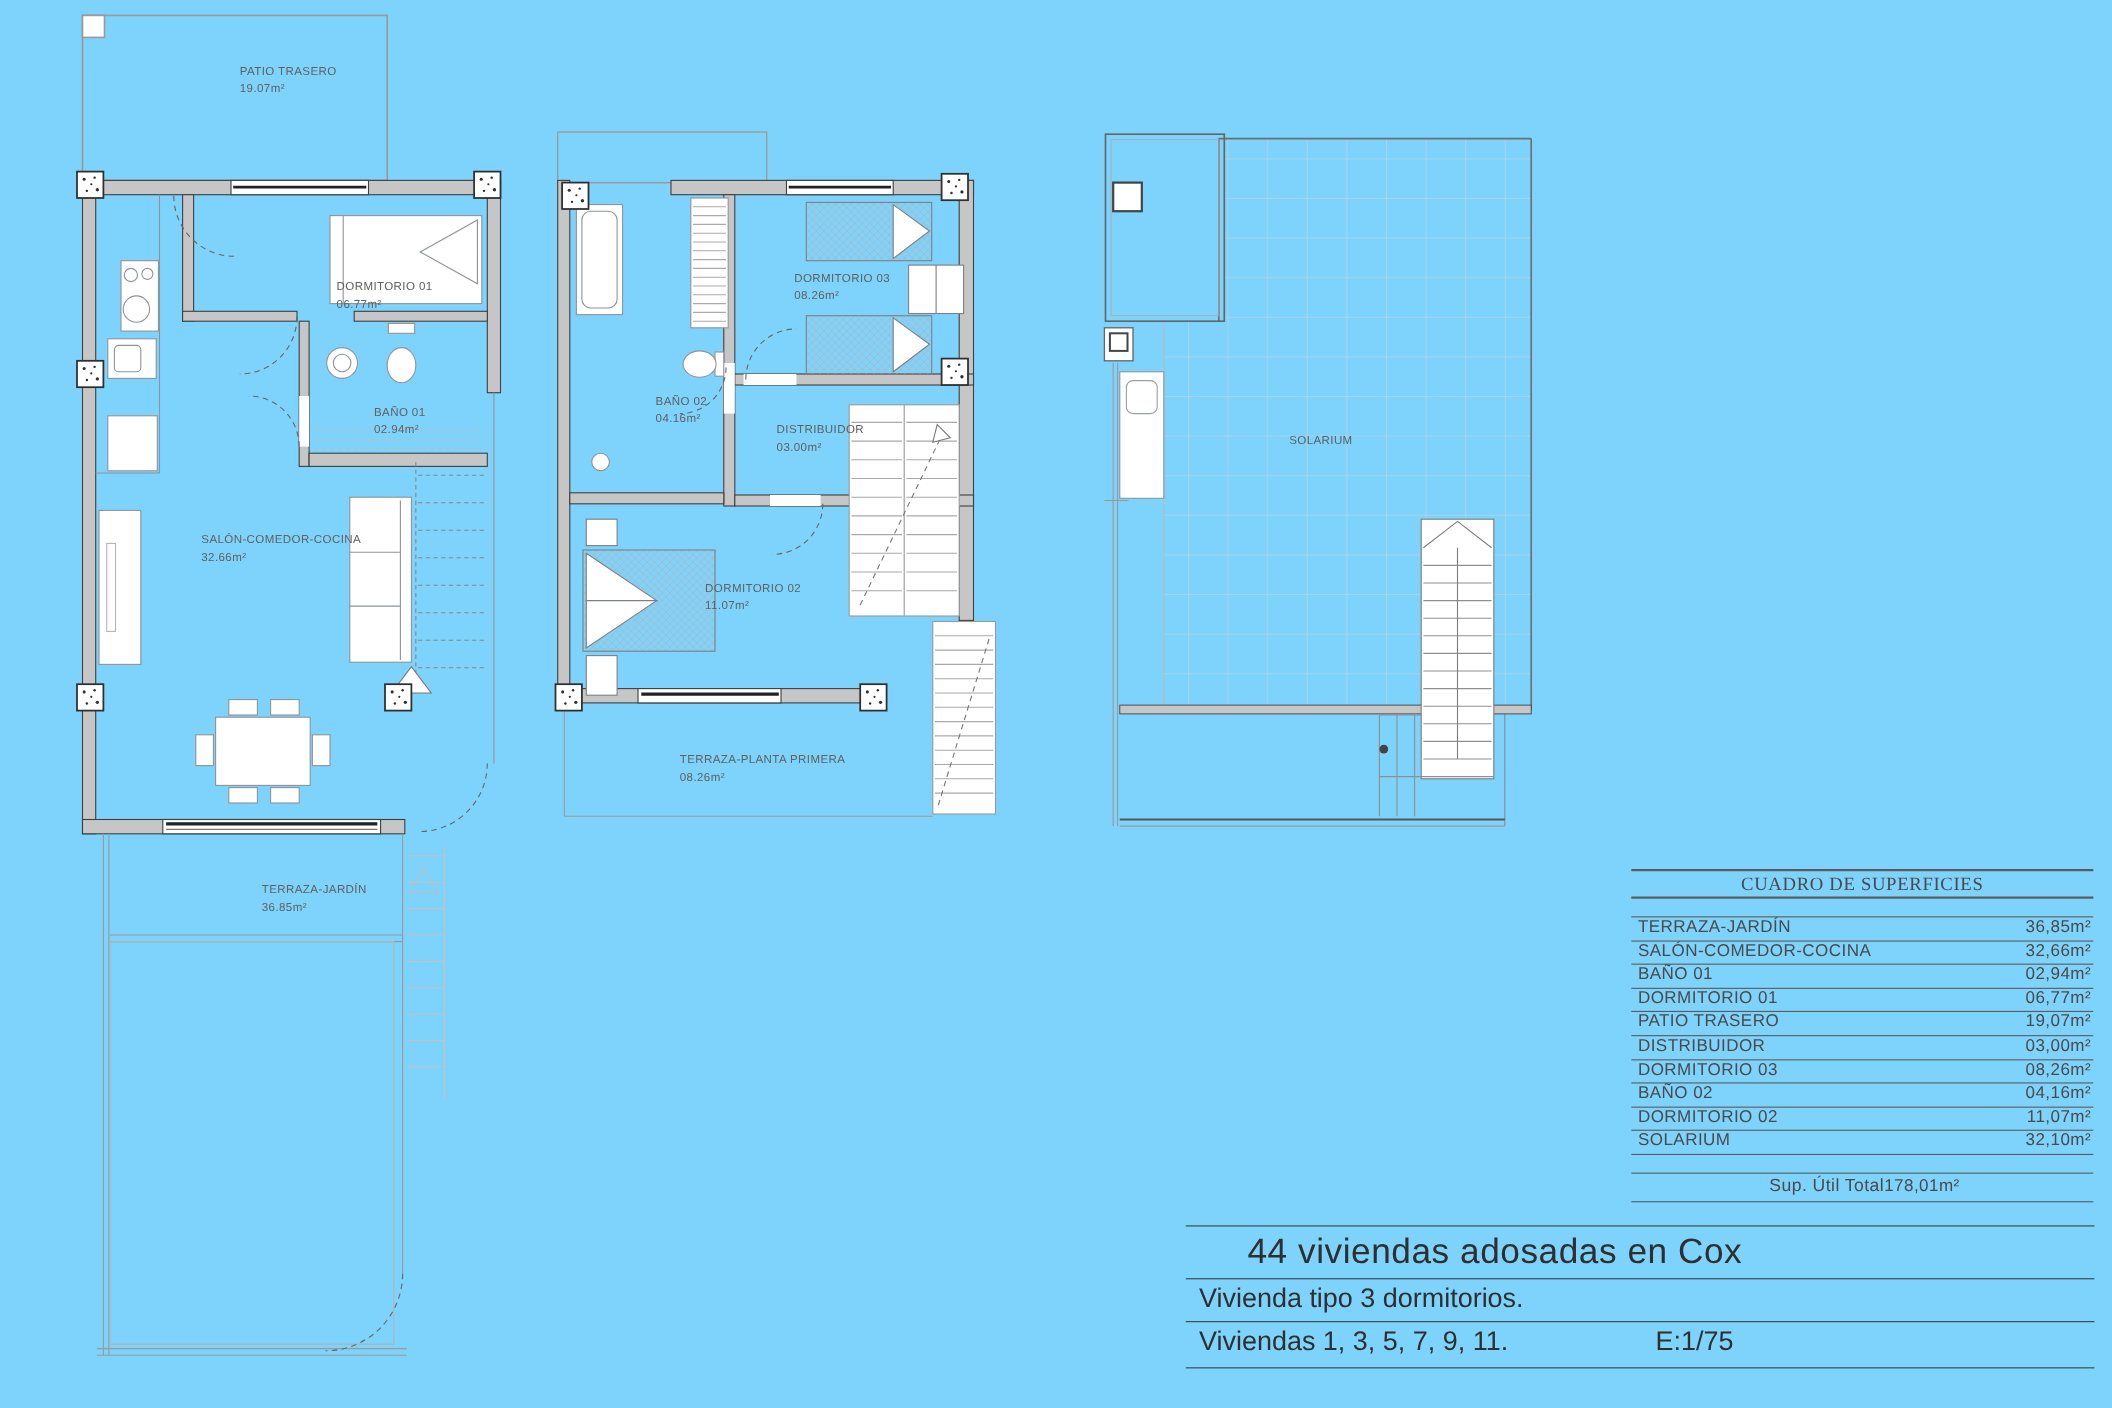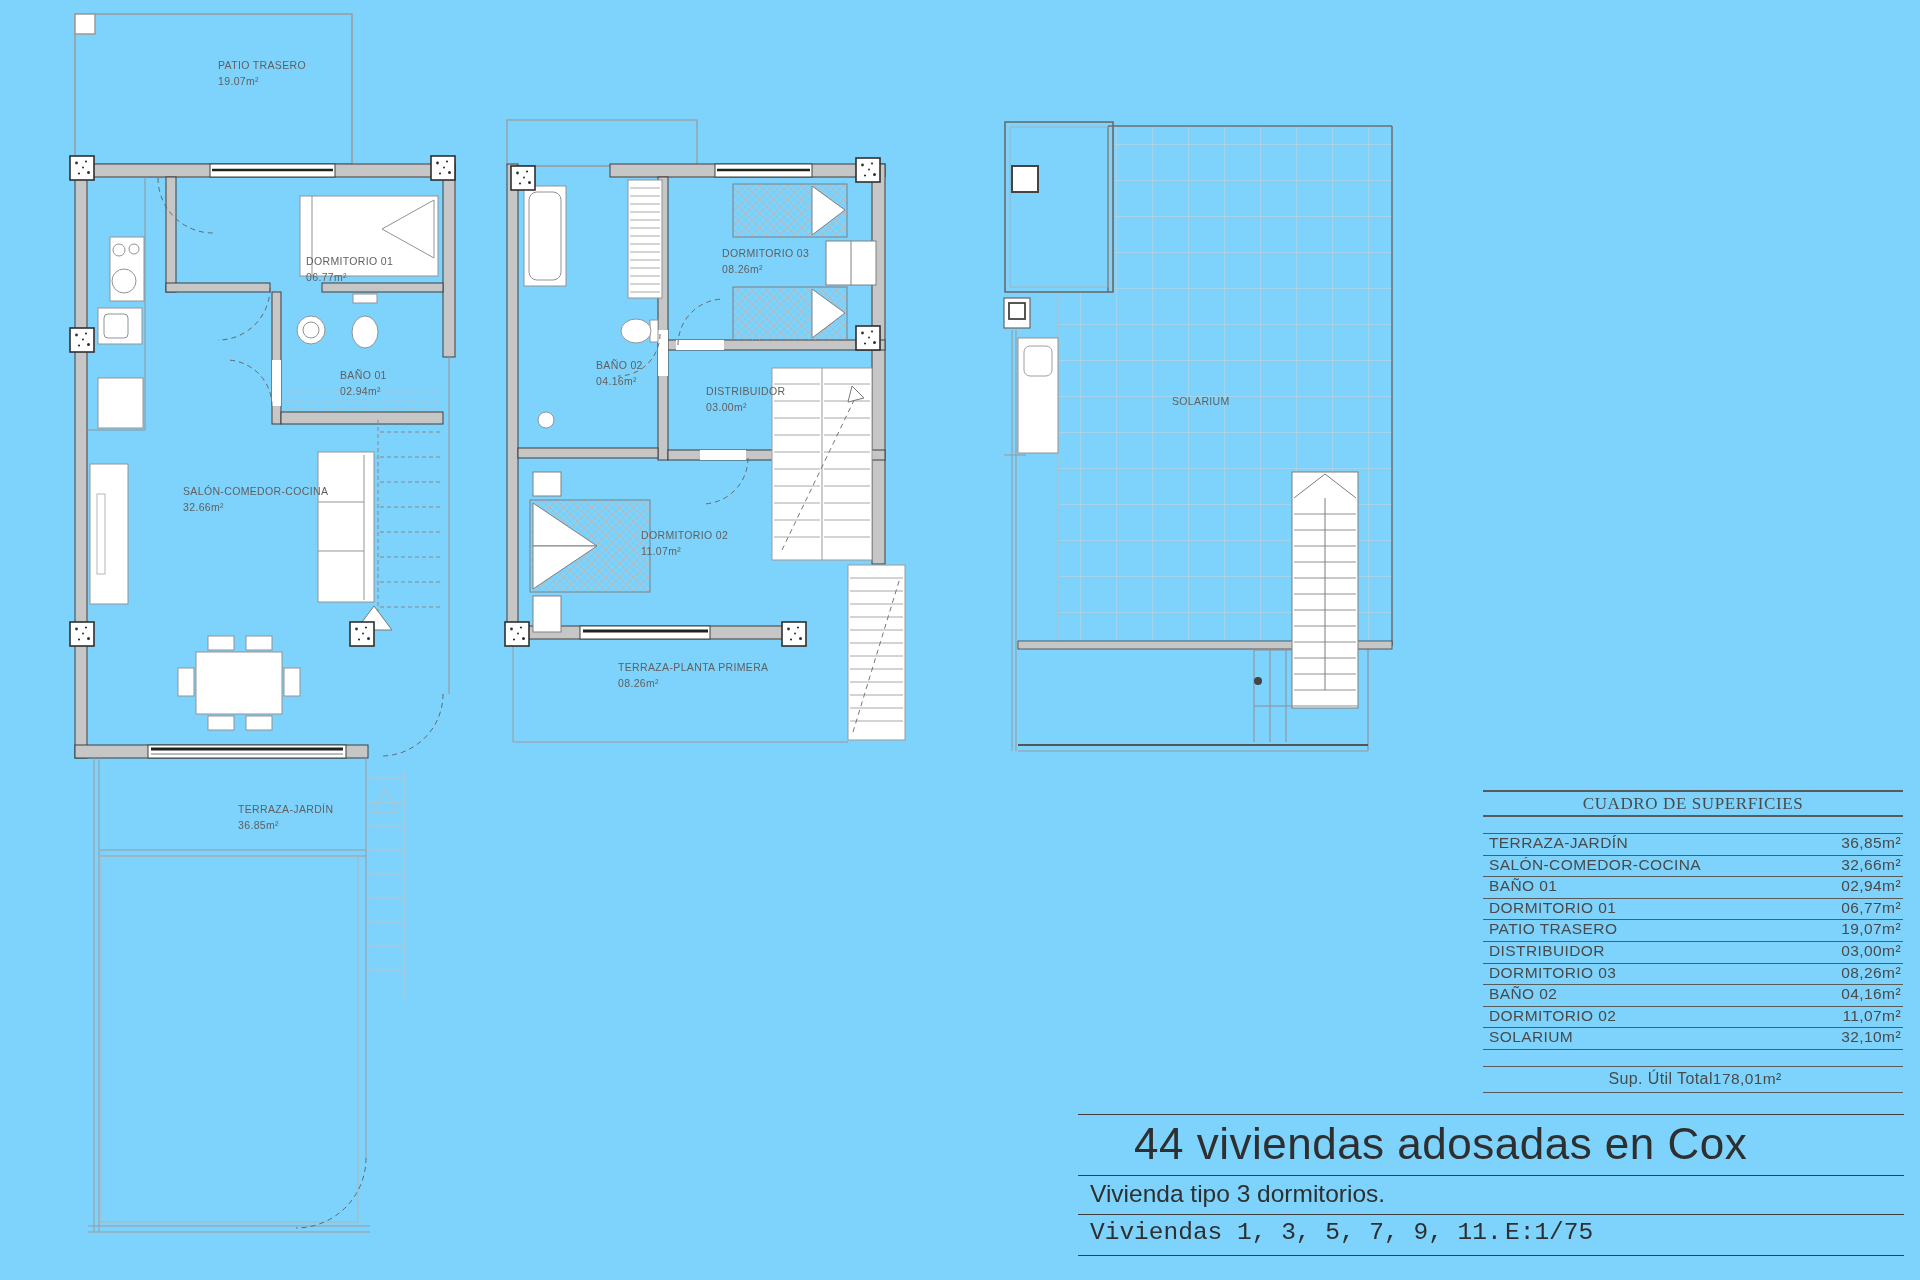--- a/index.html
+++ b/index.html
@@ -16,23 +16,23 @@
   .st-rows{margin-top:16px;border-top:1.5px solid #5a5a5a;}
   .st-row{display:flex;justify-content:space-between;align-items:baseline;height:20.6px;
           border-bottom:1.2px solid #5a5a5a;font-size:15.5px;letter-spacing:.4px;padding:0 2px 0 6px;}
   .st-row .v,.st-total .v{font-size:15.5px;}
   .st-total{display:flex;justify-content:center;align-items:baseline;margin-top:16px;
             border-top:1.3px solid #5a5a5a;border-bottom:1.3px solid #5a5a5a;
             padding:3px 2px 4px 6px;font-size:16px;letter-spacing:.4px;}
   
   .tblock{position:absolute;left:1078px;top:1114px;width:826px;color:#2f2f2f;}
   .tb-row1{border-top:1.8px solid #3e3e3e;border-bottom:1.8px solid #3e3e3e;
-           font-size:44px;padding:4px 0 6px 56px;letter-spacing:.5px;}
+           font-size:32px;padding:4px 0 6px 56px;letter-spacing:.5px;}
   .tb-row2{border-bottom:1.8px solid #3e3e3e;font-size:24.5px;padding:4px 0 6px 12px;}
-  .tb-row3{position:relative;border-bottom:1.8px solid #3e3e3e;font-size:24.5px;padding:4px 0 9px 12px;font-family:Liberation Mono, monospace;}
+  .tb-row3{position:relative;border-bottom:1.8px solid #3e3e3e;font-size:24.5px;padding:4px 0 9px 12px;}
   .tb-scale{position:absolute;left:427px;top:4px;}
 </style>
 </head>
 <body>
 
 <div class="sheet">
 
 <svg class="drawing" width="1920" height="1280" viewBox="0 0 1920 1280">
   <defs>
     <pattern id="tiles" width="36" height="36" patternUnits="userSpaceOnUse">
@@ -416,21 +416,21 @@
   <span>04.16m²</span>
 </div>
 <div class="rl" style="left:706px;top:384px">
   <span>DISTRIBUIDOR</span>
   <span>03.00m²</span>
 </div>
 <div class="rl" style="left:641px;top:528px">
   <span>DORMITORIO 02</span>
   <span>11.07m²</span>
 </div>
-<div class="rl" style="left:618px;top:660px">
+<div class="rl" style="left:618px;top:684px">
   <span>TERRAZA-PLANTA PRIMERA</span>
   <span>08.26m²</span>
 </div>
 
 <div class="rl" style="left:1172px;top:394px">
   <span>SOLARIUM</span>
 </div>
 
 <div class="stable">
   <div class="st-title">CUADRO DE SUPERFICIES</div>

